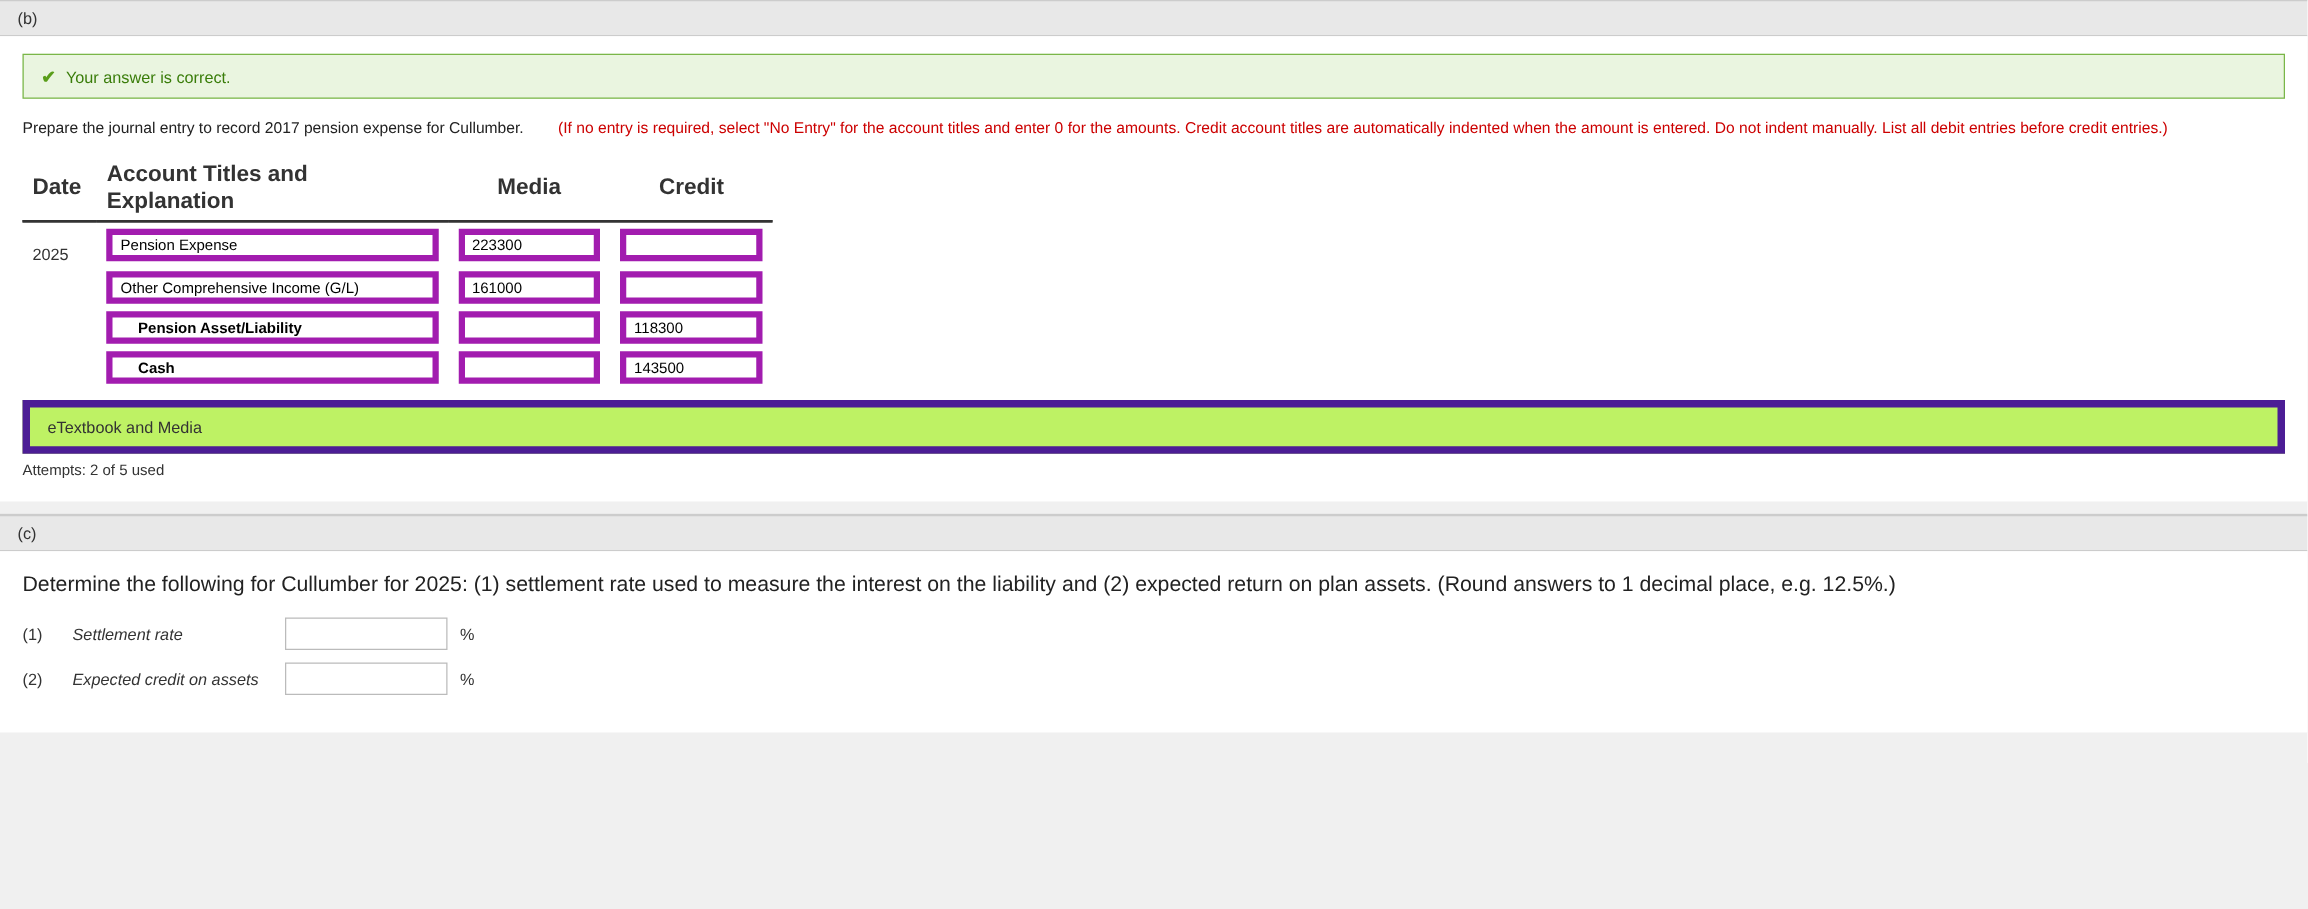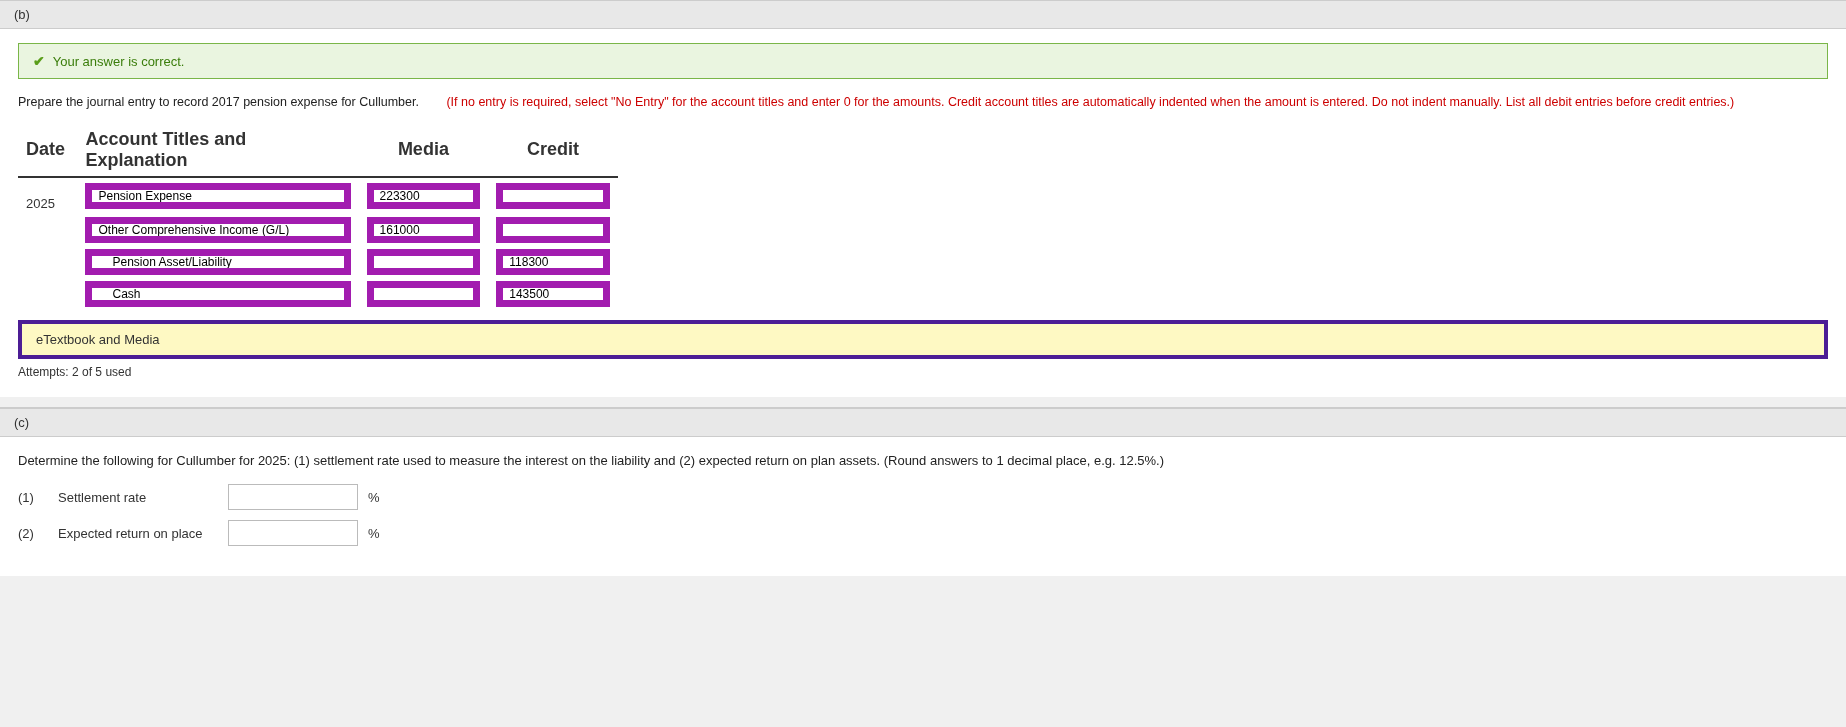--- a/index.html
+++ b/index.html
@@ -99,40 +99,41 @@
       width: 120px;
       text-align: center;
     }
 
     .journal-table .credit-cell {
       width: 120px;
       text-align: center;
     }
 
     .entry-input {
-      border: 7px solid #a21caf;
+      border: 5px solid #a21caf;
       padding: 3px 6px;
       font-size: 12px;
       background: #fff;
       width: 100%;
       height: 26px;
     }
 
     .entry-input.readonly {
       background: #fff;
     }
 
     .entry-input.indented {
       padding-left: 20px;
+      font-weight: bold;
     }
 
     
     .collapsible-row {
-      border: 4px solid #4c1d95;
-      background: #fef9c3;
+      border: 6px solid #4c1d95;
+      background: #bef264;
       padding: 8px 14px;
       margin-top: 10px;
       cursor: pointer;
       font-size: 13px;
       color: #333;
     }
 
     .attempts-row {
       text-align: left;
       font-size: 12px;
@@ -140,21 +141,21 @@
       padding: 6px 0 2px 0;
     }
 
     
     .section-c-content {
       padding: 14px 18px 20px 18px;
       background: #fff;
     }
 
     .section-c-instructions {
-      font-size: 13px;
+      font-size: 17px;
       margin-bottom: 14px;
       line-height: 1.5;
       color: #222;
     }
 
     .rate-row {
       display: flex;
       align-items: center;
       gap: 10px;
       margin-bottom: 10px;
@@ -163,20 +164,21 @@
     .rate-label-num {
       width: 30px;
       color: #333;
       font-size: 13px;
     }
 
     .rate-label-text {
       width: 160px;
       color: #333;
       font-size: 13px;
+      font-style: italic;
     }
 
     .rate-input {
       border: 1px solid #bbb;
       padding: 3px 6px;
       font-size: 12px;
       background: #fff;
       width: 130px;
       height: 26px;
     }
@@ -272,20 +274,20 @@
 
     <div id="rate-fields">
     <div class="rate-row">
           <span class="rate-label-num">(1)</span>
           <span class="rate-label-text">Settlement rate</span>
           <input type="text" class="rate-input" style="">
           <span class="percent-symbol">%</span>
         </div>
         <div class="rate-row">
           <span class="rate-label-num">(2)</span>
-          <span class="rate-label-text">Expected return on place</span>
+          <span class="rate-label-text">Expected credit on assets</span>
           <input type="text" class="rate-input" style="">
           <span class="percent-symbol">%</span>
         </div>
       </div>
 
   </div>
 </div>
 
 </body></html>

